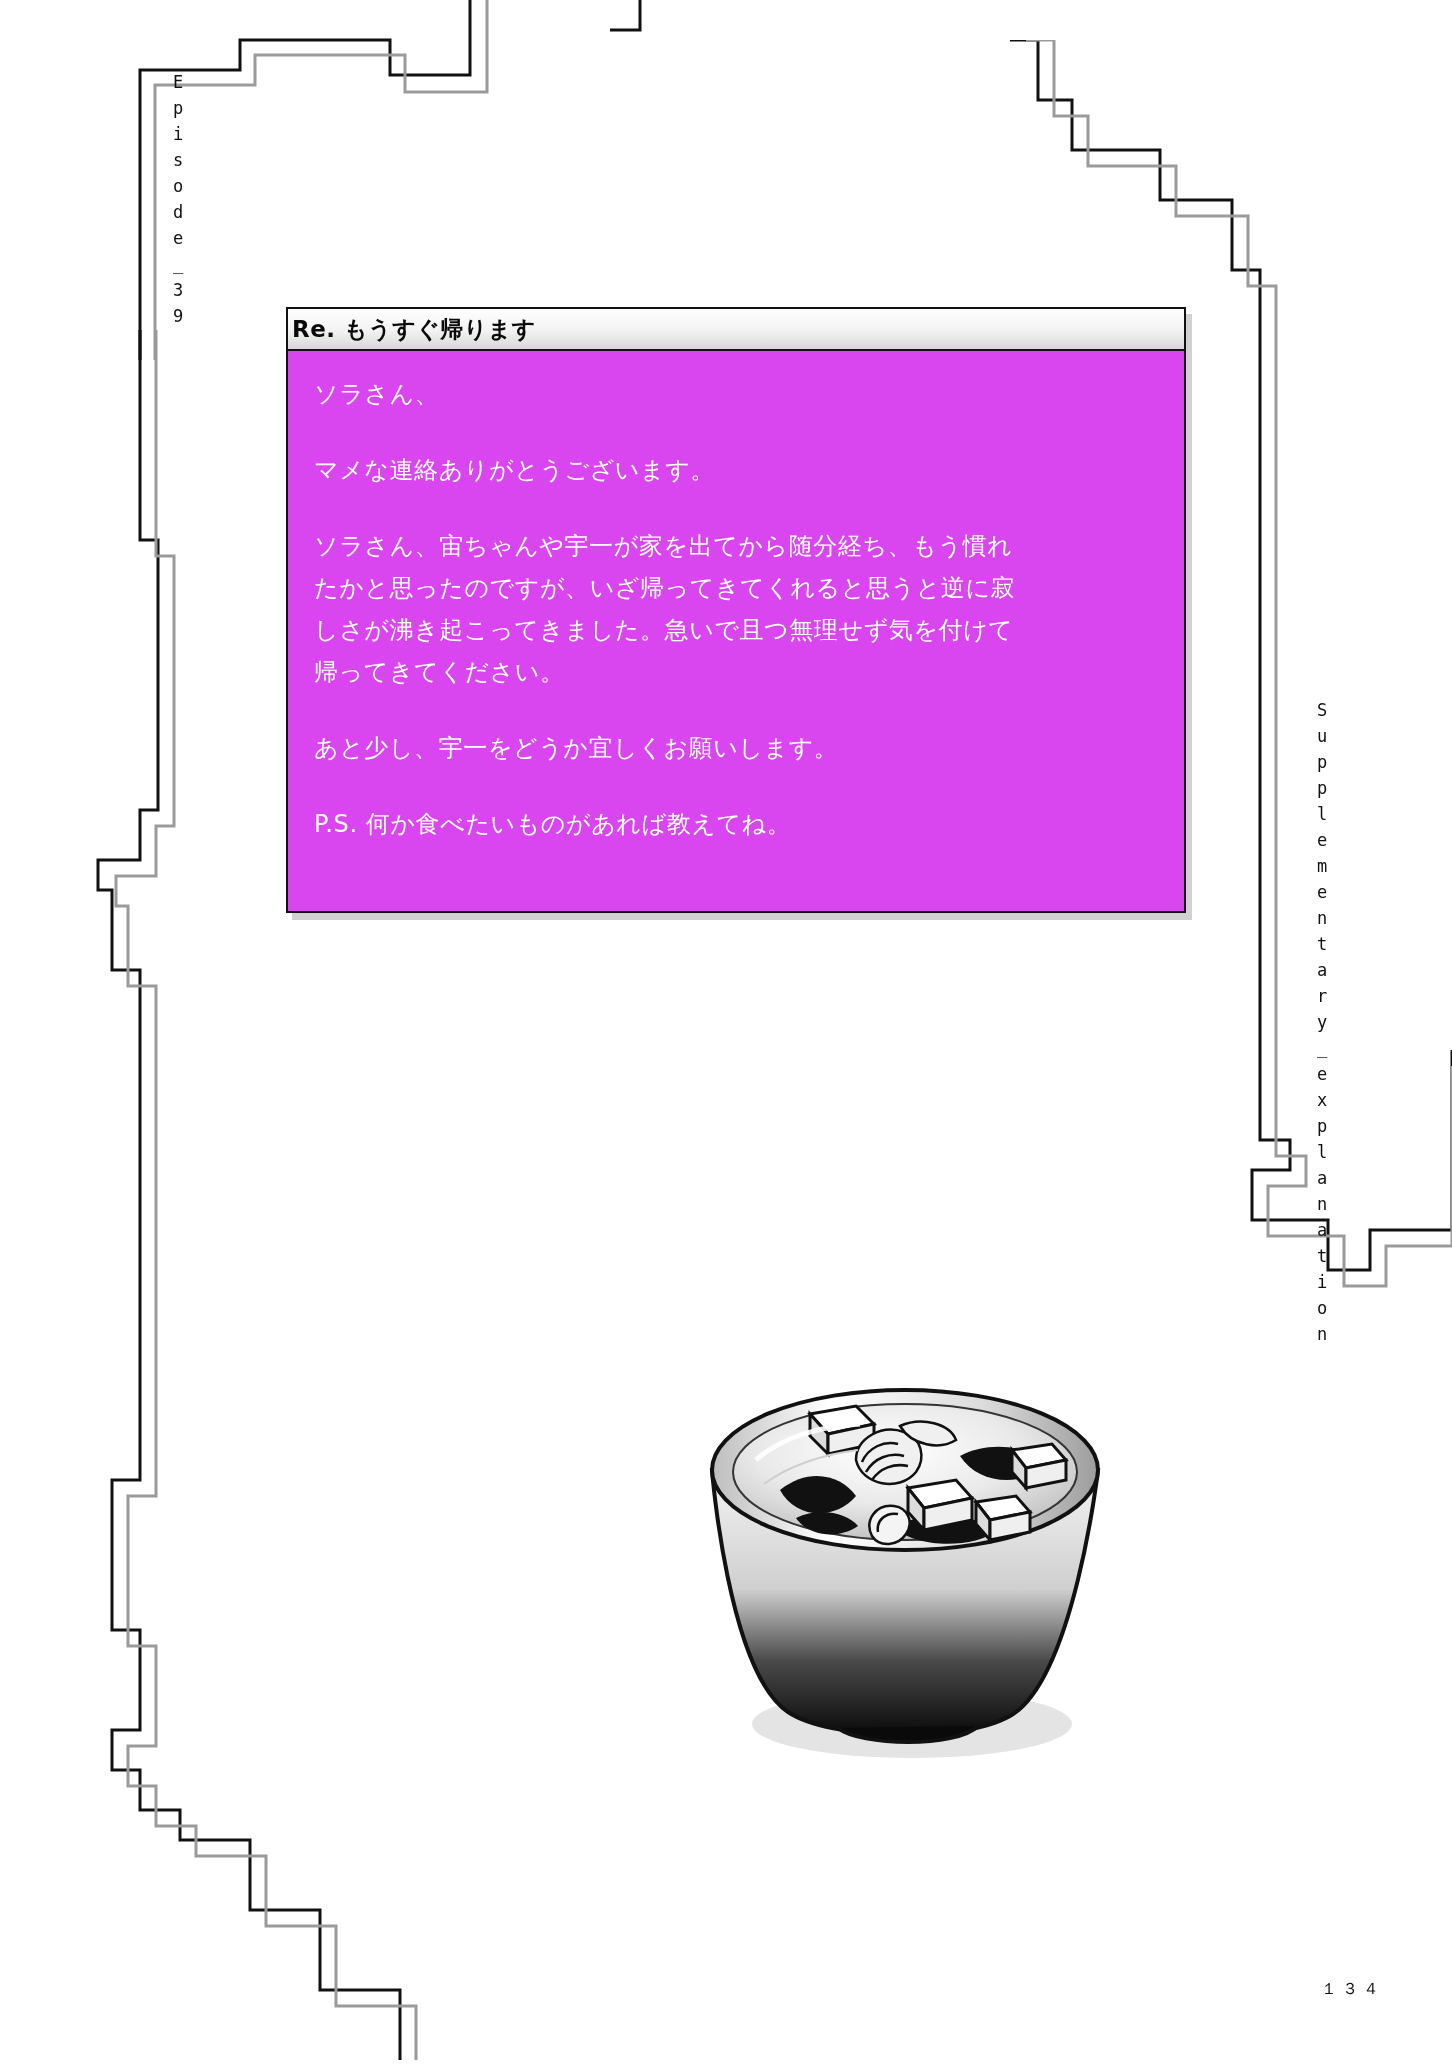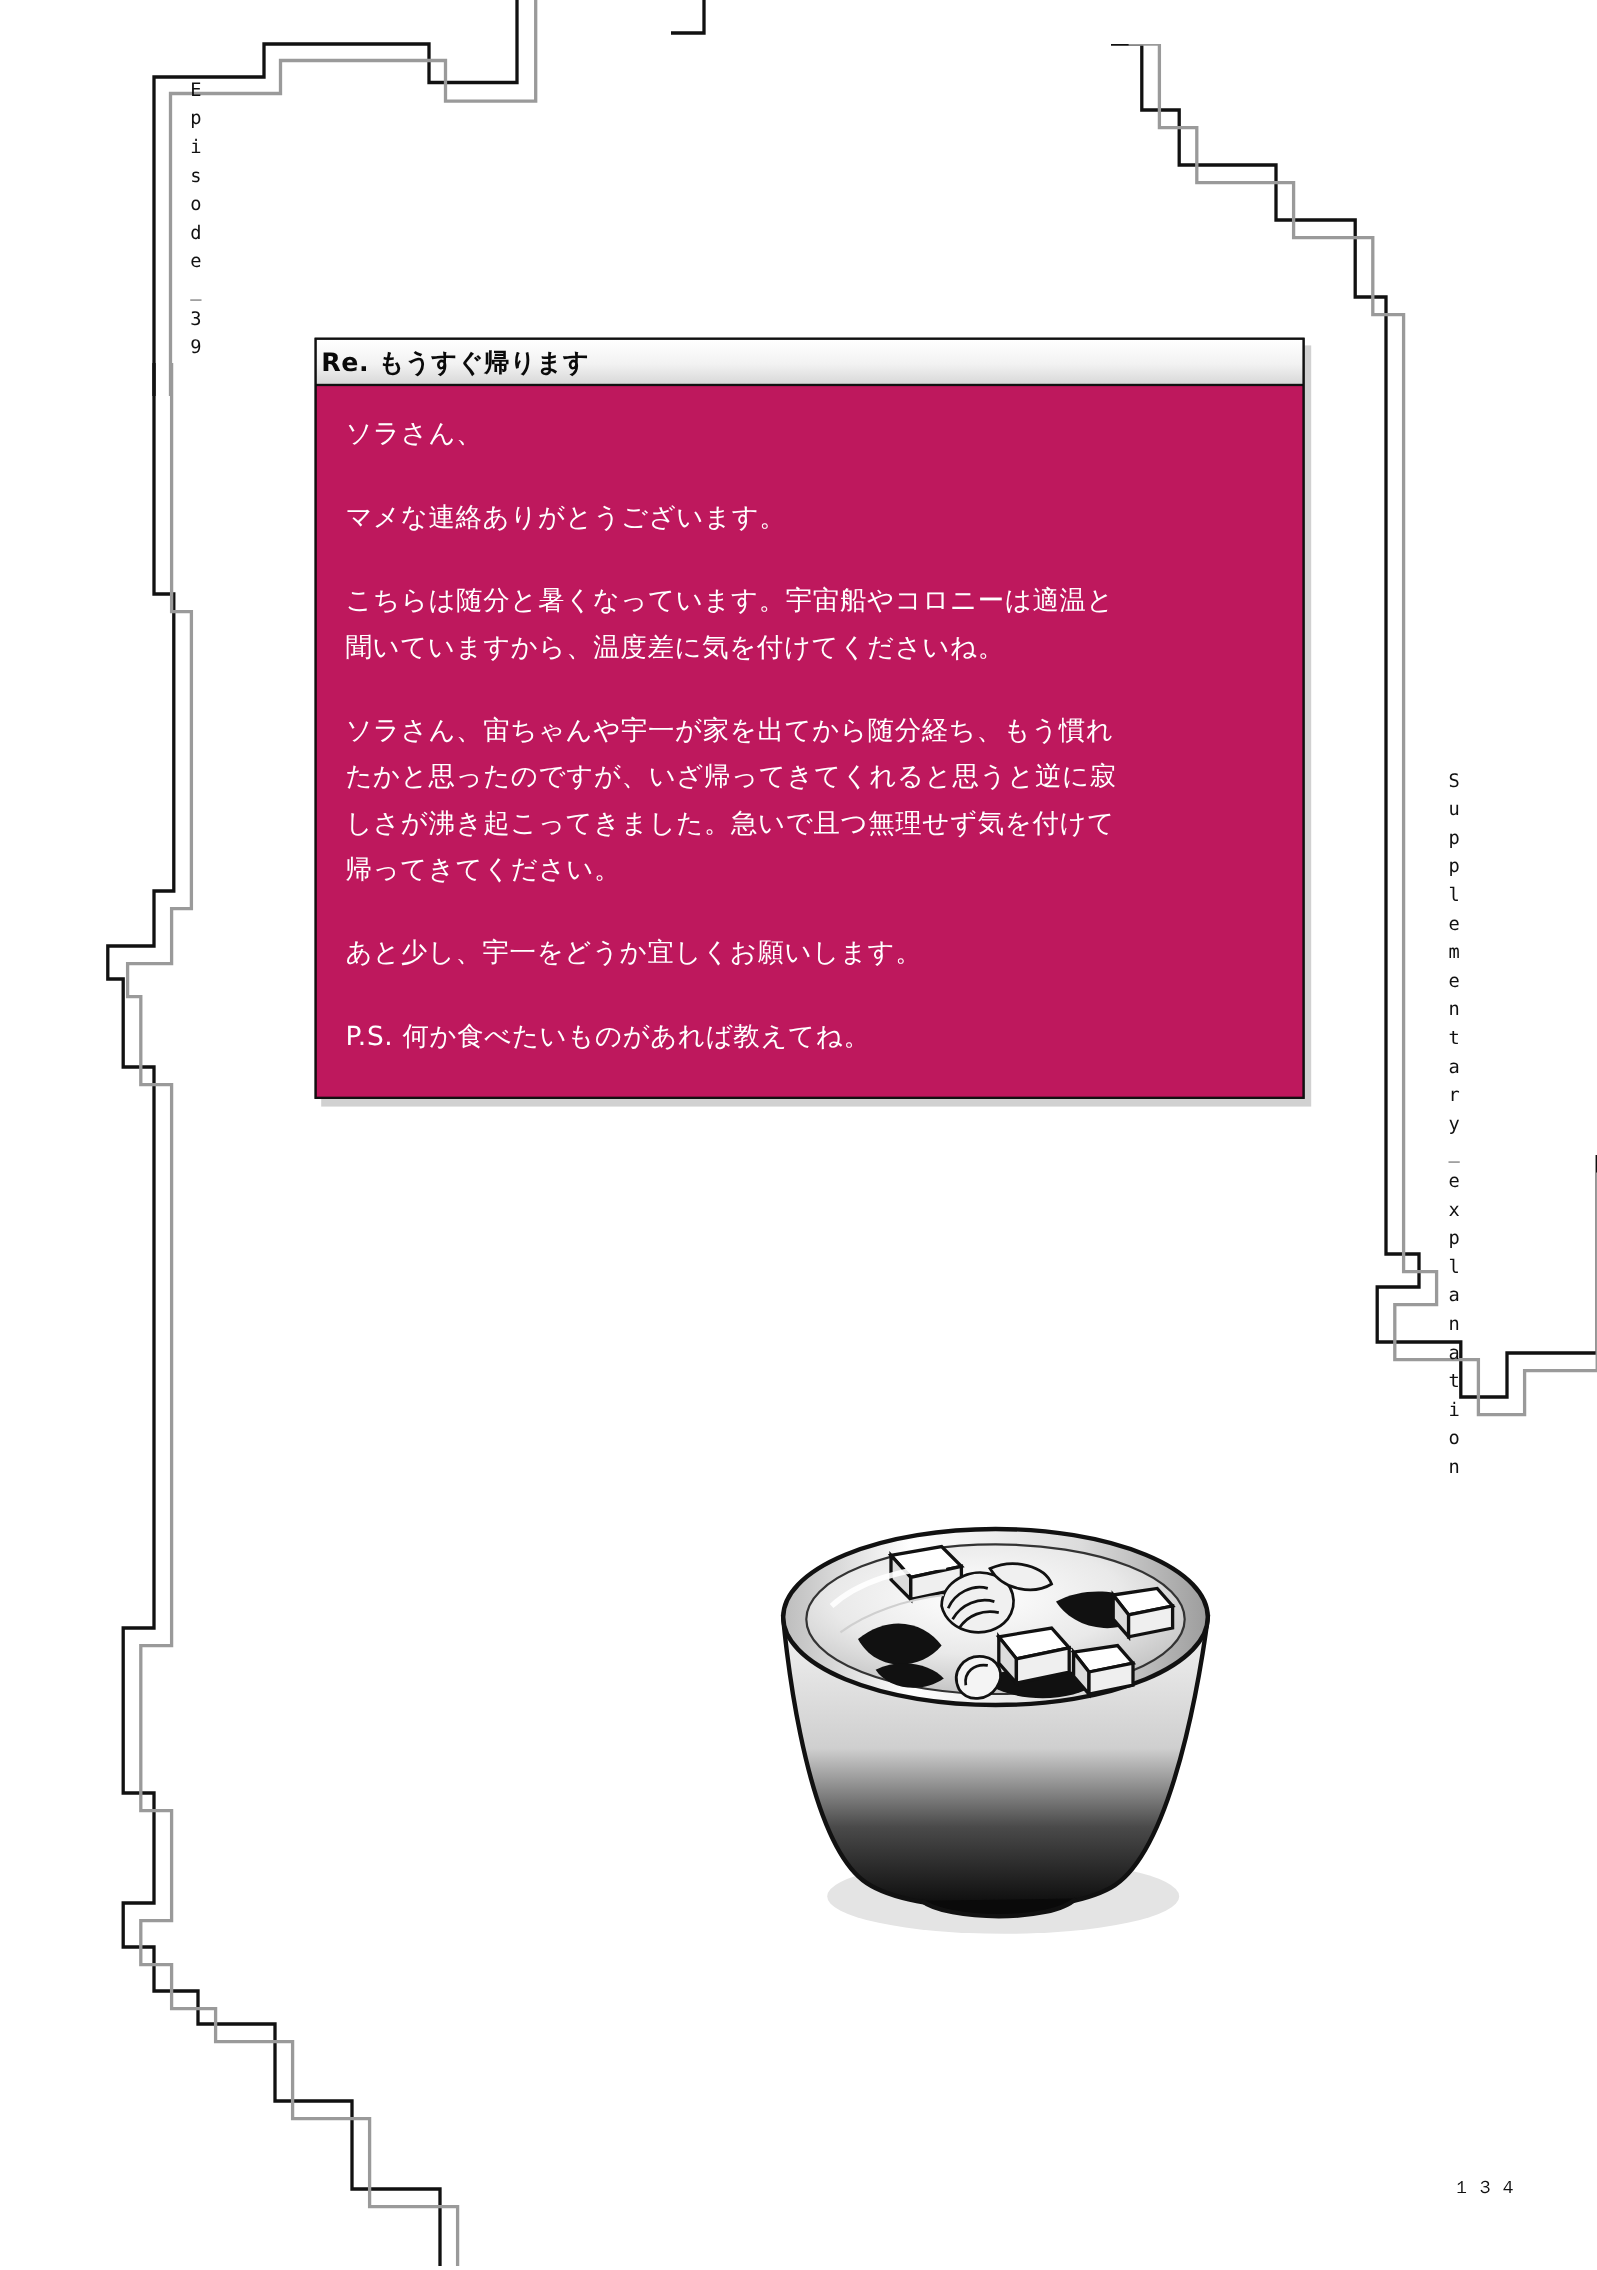--- a/index.html
+++ b/index.html
@@ -64,21 +64,21 @@
     box-sizing: border-box;
   }
   #mail-subject {
     font-family: "DejaVu Sans", sans-serif;
     font-size: 23px;
     font-weight: bold;
     color: #0a0a0a;
     letter-spacing: 0.5px;
   }
   #mail-body {
-    background: #be185d;
+    background: #d946ef;
     color: #ffffff;
     padding: 22px 26px 34px 26px;
     min-height: 560px;
     box-sizing: border-box;
   }
   .mail-para {
     font-family: "DejaVu Sans", sans-serif;
     font-size: 24px;
     line-height: 1.75;
     letter-spacing: 0.6px;
@@ -136,22 +136,20 @@
 <div class="vlabel" id="episode-label">Episode_39</div>
 <div class="vlabel" id="supp-label">Supplementary_explanation</div>
 
 <div id="mail-window">
   <div id="mail-titlebar">
     <span id="mail-subject">Re. もうすぐ帰ります</span>
   </div>
   <div id="mail-body">
     <p class="mail-para">ソラさん、</p>
     <p class="mail-para">マメな連絡ありがとうございます。</p>
-    <p class="mail-para">こちらは随分と暑くなっています。宇宙船やコロニーは適温と
-聞いていますから、温度差に気を付けてくださいね。</p>
     <p class="mail-para">ソラさん、宙ちゃんや宇一が家を出てから随分経ち、もう慣れ
 たかと思ったのですが、いざ帰ってきてくれると思うと逆に寂
 しさが沸き起こってきました。急いで且つ無理せず気を付けて
 帰ってきてください。</p>
     <p class="mail-para">あと少し、宇一をどうか宜しくお願いします。</p>
     <p class="mail-para">P.S. 何か食べたいものがあれば教えてね。</p>
   </div>
 </div>
 
 <div id="bowl-illustration">

